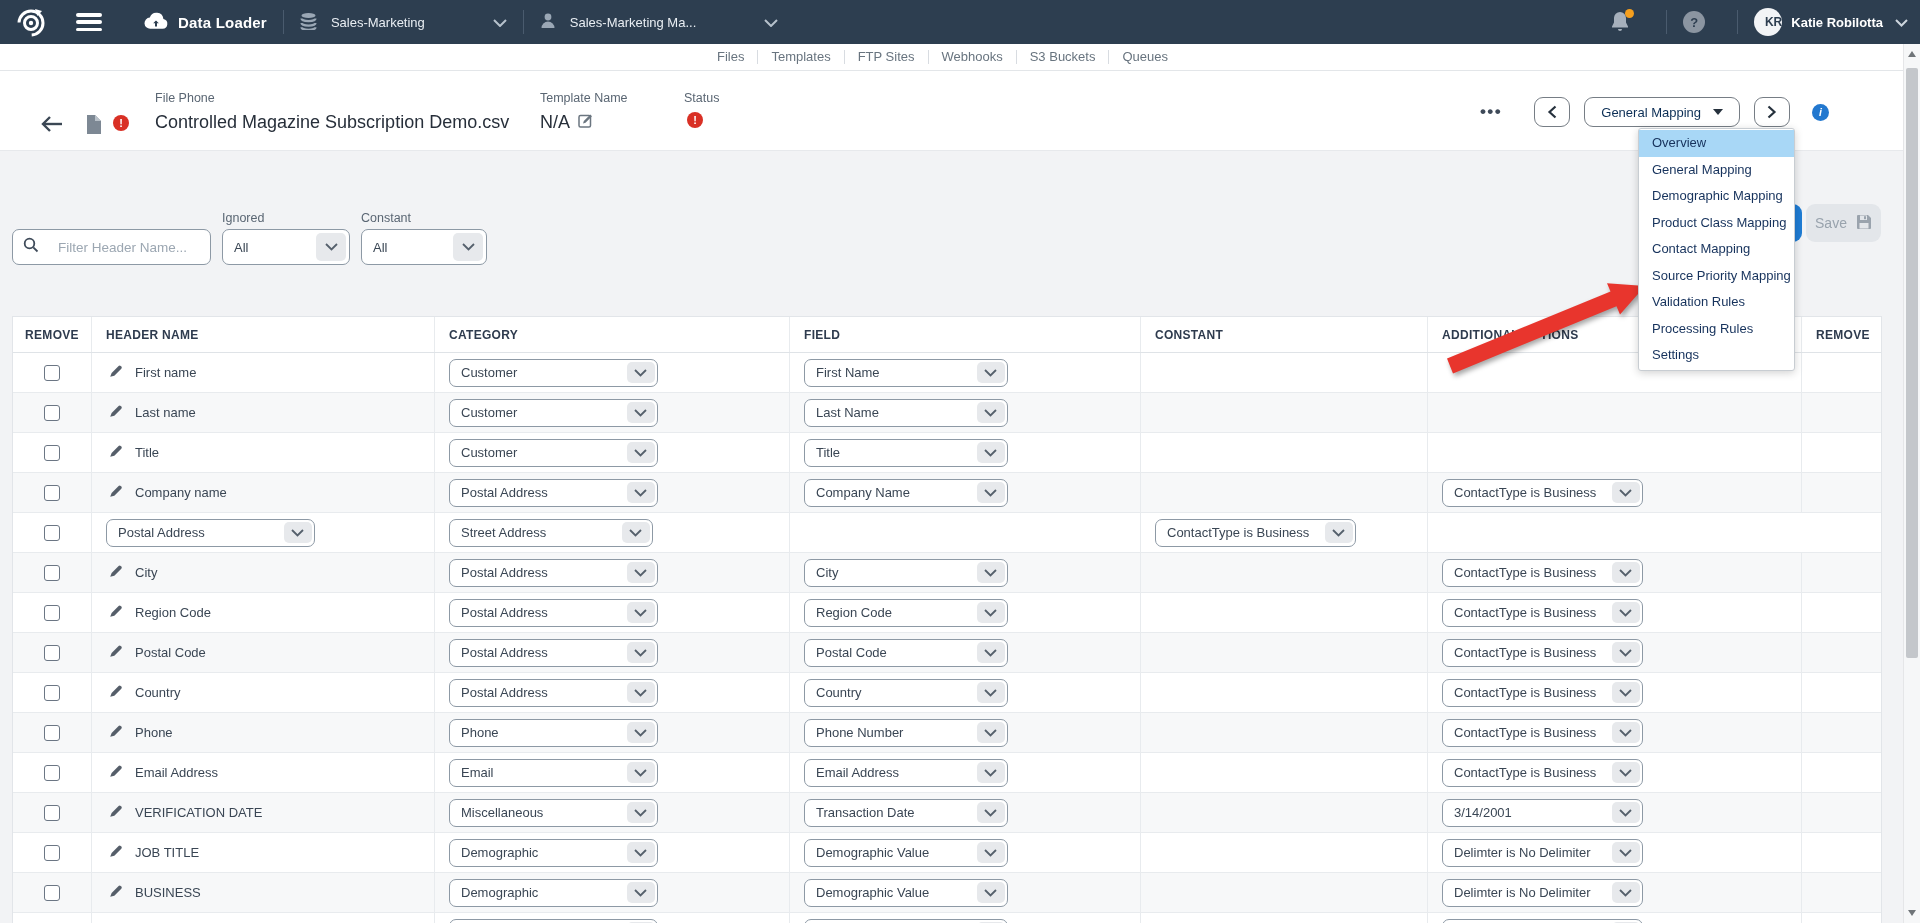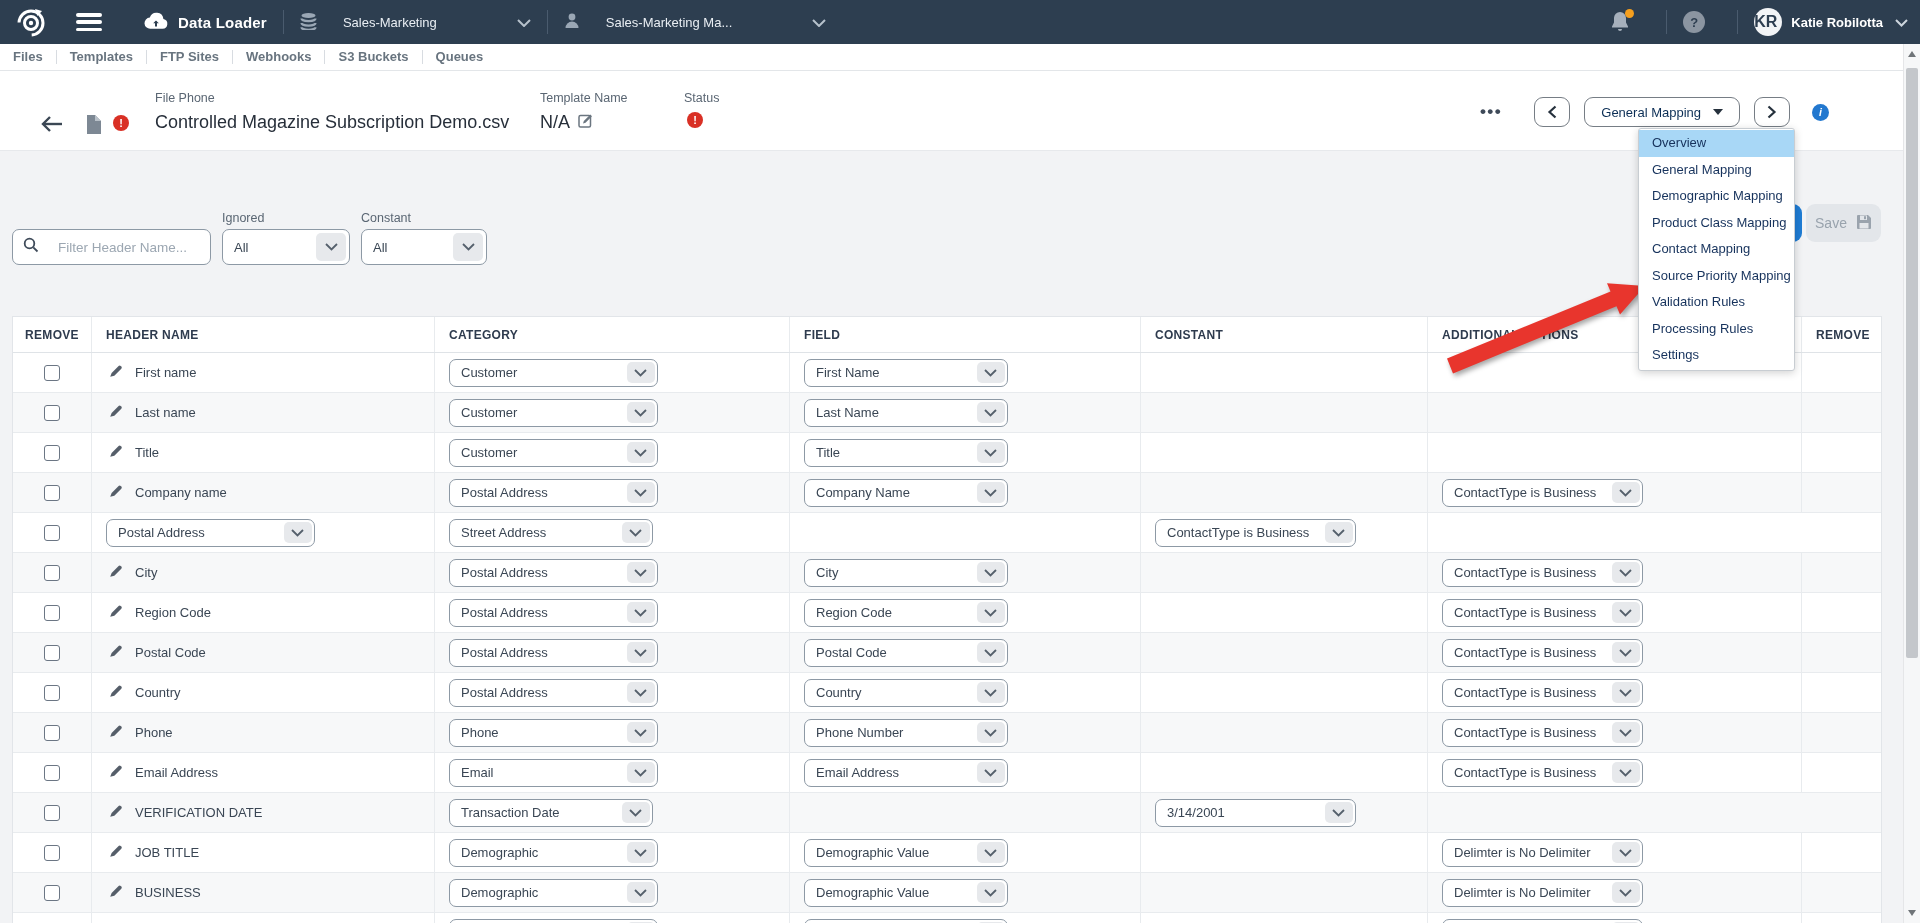--- a/index.html
+++ b/index.html
@@ -7,34 +7,34 @@
   .screen { position:relative; width:1920px; height:923px; background:#f2f3f5; overflow:hidden; }
 
   
   .topnav { position:absolute; top:0; left:0; width:1920px; height:44px; background:#2d3e50;
             display:flex; align-items:center; padding:0 12px 0 14px; color:#fff; z-index:60; }
   .topnav .logo { width:34px; height:34px; display:flex; align-items:center; justify-content:center; }
   .hamburger { width:26px; height:18px; display:flex; flex-direction:column; justify-content:space-between; margin-left:28px; cursor:pointer; }
   .hamburger span { display:block; height:3.5px; background:#fff; border-radius:2px; }
   .app-title { display:flex; align-items:center; gap:10px; margin-left:42px; font-size:15px; font-weight:700; letter-spacing:.2px; }
   .nav-divider { width:1px; height:24px; background:#4a5b6e; margin:0 16px; }
-  .nav-select { display:flex; align-items:center; gap:26px; font-size:13px; color:#e9eef3; cursor:pointer; }
+  .nav-select { display:flex; align-items:center; gap:14px; font-size:13px; color:#e9eef3; cursor:pointer; }
   .nav-select .chev { margin-left:54px; }
   .topnav .spacer { flex:1; }
   .bell-wrap { position:relative; width:22px; height:24px; margin-right:18px; cursor:pointer; }
   .bell-dot { position:absolute; top:-1px; right:-2px; width:9px; height:9px; border-radius:50%; background:#f59f1e; }
   .help-circle { width:22px; height:22px; border-radius:50%; background:#8b95a1; color:#2d3e50; font-size:13px; font-weight:700;
                  display:flex; align-items:center; justify-content:center; margin-right:16px; cursor:pointer; }
-  .avatar { width:28px; height:28px; border-radius:50%; background:#f2f4f6; color:#2d3e50; font-size:16px; font-weight:700;
-            display:flex; align-items:center; justify-content:flex-start; margin-right:9px; }
+  .avatar { width:28px; height:28px; border-radius:50%; background:#f2f4f6; color:#2d3e50; font-size:12px; font-weight:700;
+            display:flex; align-items:center; justify-content:flex-end; margin-right:9px; }
   .user-name { font-size:13px; font-weight:700; margin-right:12px; }
 
   
   .subnav { position:absolute; top:44px; left:0; width:1903px; height:27px; background:#fff; border-bottom:1px solid #e3e6e9;
-            display:flex; align-items:center; justify-content:flex-start; padding-right:18px; z-index:5;font-weight:bold; }
+            display:flex; align-items:center; justify-content:center; padding-right:18px; z-index:5; }
   .subnav a { font-size:13px; color:#68747f; text-decoration:none; padding:0 13px; border-right:1px solid #d8dce1; line-height:14px; cursor:pointer; }
   .subnav a:last-child { border-right:none; }
 
   
   .filehead { position:absolute; top:71px; left:0; width:1903px; height:80px; background:#fff; border-bottom:1px solid #e7e9ec; z-index:4; }
   .fh-left { position:absolute; left:40px; top:20px; display:flex; align-items:flex-start; }
   .back-btn { margin-top:24px; cursor:pointer; }
   .doc-ic { margin:24px 0 0 22px; }
   .errbadge { width:16px; height:16px; border-radius:50%; background:#d93025; color:#fff; font-size:11px; font-weight:700;
               display:flex; align-items:center; justify-content:center; }
@@ -775,20 +775,30 @@
         <div class="trow alt">
           <div class="cell c-ignore">
             <span class="checkbox"></span>
           </div>
           <div class="cell c-header">
             <span class="pencil"><svg width="14" height="14" viewBox="0 0 14 14">
                 <path d="M1.2 12.8 2.6 9 9.6 2a1.5 1.5 0 0 1 2.1 0l.6.6a1.5 1.5 0 0 1 0 2.1l-7 7z" fill="#555e69"></path>
               </svg></span>
             <span class="hname">VERIFICATION DATE</span>
           </div>
+          <div class="cell c-category">
+            <div class="sel w-cat">
+              <span class="sel-txt">Miscellaneous</span>
+              <span class="sel-chev">
+                <svg width="13" height="8" viewBox="0 0 13 8">
+                  <path d="M1 1l5.5 5.5L12 1" stroke="#55606c" stroke-width="1.8" fill="none"></path>
+                </svg>
+              </span>
+            </div>
+          </div>
           <div class="cell c-field">
             <div class="sel w-field">
               <span class="sel-txt">Transaction Date</span>
               <span class="sel-chev">
                 <svg width="13" height="8" viewBox="0 0 13 8">
                   <path d="M1 1l5.5 5.5L12 1" stroke="#55606c" stroke-width="1.8" fill="none"></path>
                 </svg>
               </span>
             </div>
           </div>

